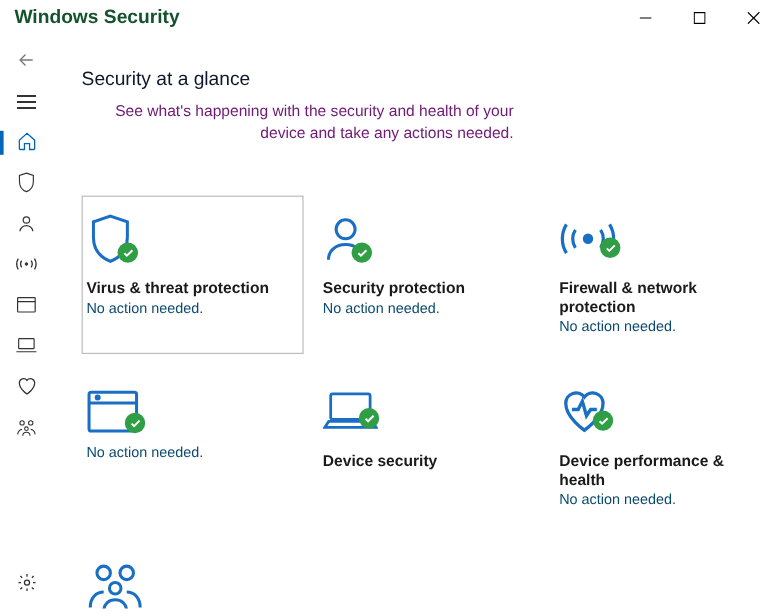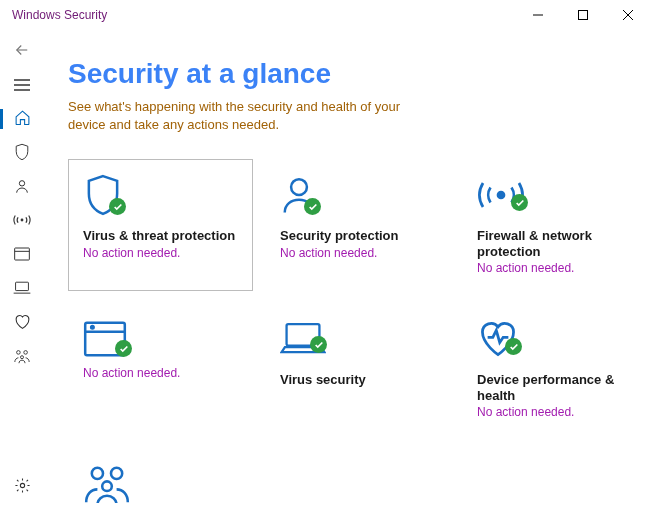--- a/index.html
+++ b/index.html
@@ -12,23 +12,24 @@
     overflow: hidden;
     font-size: 13px;
   }
   .titlebar {
     display: flex;
     align-items: center;
     height: 30px;
     padding-left: 12px;
   }
   .titlebar-title {
-    font-size: 12px;
-    color: #701a75;
+    font-size: 16px;
+    color: #14532d;
     flex: 1;
+    font-weight: bold;
   }
   .caption-btn {
     width: 45px;
     height: 30px;
     display: flex;
     align-items: center;
     justify-content: center;
     cursor: pointer;
   }
   .caption-btn svg { display: block; }
@@ -74,40 +75,41 @@
     background: #0067b8;
   }
   .sb-item.active { color: #0067b8; }
   .sb-spacer { flex: 1; }
   .main {
     flex: 1;
     padding: 28px 24px 0 24px;
     overflow: hidden;
   }
   .page-title {
-    font-size: 28px;
-    font-weight: 700;
+    font-size: 16px;
+    font-weight: 400;
     margin-bottom: 8px;
-    color: #3b82f6;
+    color: #0f172a;
   }
   .intro {
     font-size: 13px;
-    color: #a16207;
+    color: #701a75;
     line-height: 1.35;
-    margin-bottom: 26px;
+    margin-bottom: 44px;
     max-width: 360px;
+    text-align: right;
   }
   .tiles {
     display: grid;
     grid-template-columns: repeat(3, 185px);
     gap: 12px 12px;
   }
   .tile {
     border: 1px solid transparent;
-    padding: 10px 14px 14px 14px;
+    padding: 10px 14px 14px 3px;
     min-height: 128px;
     cursor: pointer;
   }
   .tile.selected { border-color: #bcbcbc; }
   .tile-icon {
     height: 52px;
     display: flex;
     align-items: center;
     position: relative;
   }
@@ -125,21 +127,21 @@
   .tile-title {
     font-size: 13px;
     font-weight: 600;
     color: #1a1a1a;
     margin-top: 6px;
     margin-bottom: 2px;
     line-height: 1.2;
   }
   .tile-sub {
     font-size: 12px;
-    color: #a21caf;
+    color: #0c4a6e;
     line-height: 1.25;
   }
 </style>
 </head>
 <body>
 
 <div class="titlebar">
   <div class="titlebar-title">Windows Security</div>
   <div class="caption-btn">
     <svg width="10" height="10">
@@ -341,21 +343,21 @@
                 <rect x="4" y="1" width="20" height="13" rx="1"></rect>
                 <path d="M1 18h26l-2-3H3l-2 3z" fill="none"></path>
               </svg>
           </span>
           <span class="badge" style="left:30px;top:22px">
             <svg width="10" height="10" viewBox="0 0 12 12">
                 <path d="M2 6l2.5 2.5L10 3" stroke="#fff" stroke-width="2" fill="none"></path>
               </svg>
           </span>
         </div>
-        <div class="tile-title">Virus security</div>
+        <div class="tile-title">Device security</div>
       </div>
 
       <div class="tile">
         <div class="tile-icon">
           <span>
             <svg width="42" height="38" viewBox="0 0 24 22" fill="none" stroke="#1a6fc4" stroke-width="1.6">
                 <path d="M12 20s-9-6-9-13a5 5 0 0 1 9-3 5 5 0 0 1 9 3c0 7-9 13-9 13z"></path>
                 <path d="M6 10h3l2-4 2 7 2-3h3"></path>
               </svg>
           </span>

